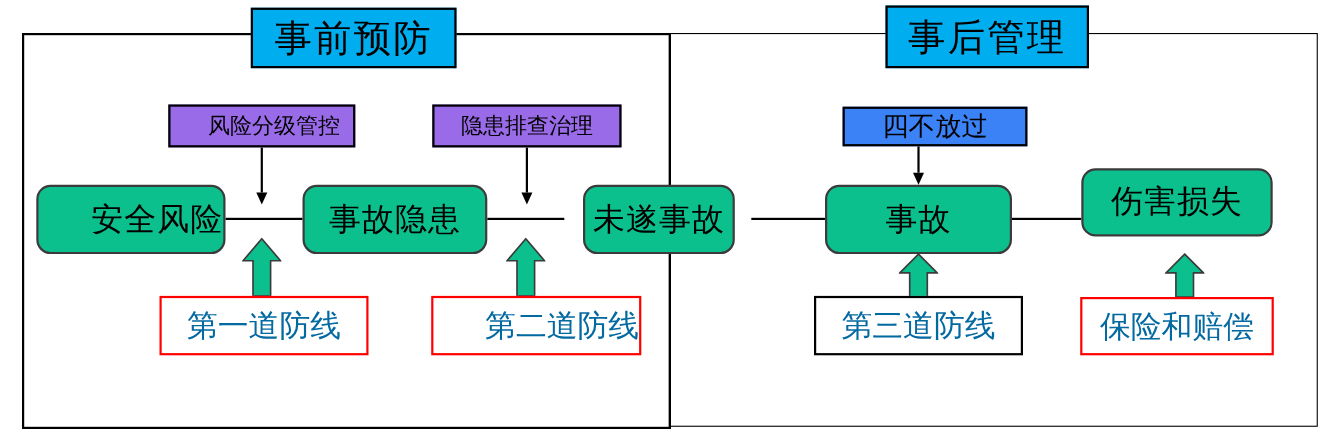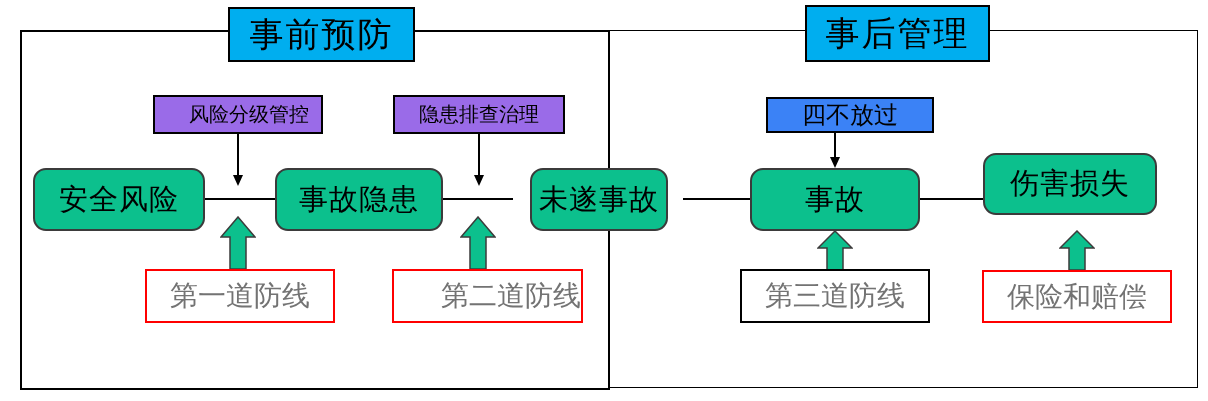--- a/index.html
+++ b/index.html
@@ -33,21 +33,21 @@
     display:flex;align-items:center;justify-content:center;
     font-size:24px;color:#000;z-index:4;margin-left:16px;
   }
   .greenlabel-fournos{left:750px;top:97px;width:168px;height:36px;}
   
   .stage{
     position:absolute;background:#0CC08D;border:2px solid #3b3b3b;border-radius:13px;
     box-sizing:border-box;display:flex;align-items:center;justify-content:center;
     font-size:29px;color:#000;z-index:3;top:168px;height:63px;letter-spacing:1px;
   }
-  .stage-risk{left:33px;width:172px;}
+  .stage-risk{left:33px;width:172px;justify-content:flex-end;}
   .stage-hazard{left:275px;width:168px;}
   .stage-nearmiss{left:513px;width:138px;margin-left:17px;}
   .stage-accident{left:750px;width:170px;}
   .stage-injury{left:983px;top:153px;width:174px;height:62px;}
   
   .hline{position:absolute;top:198px;height:2px;background:#000;z-index:1;}
   .hline-1{left:205px;width:70px;}
   .hline-2{left:443px;width:70px;}
   .hline-3{left:683px;width:67px;}
   .hline-4{left:920px;width:63px;}
@@ -66,26 +66,26 @@
   
   .uarr{position:absolute;z-index:2;}
   .uarr-1{left:220px;top:216px;}
   .uarr-2{left:460px;top:216px;}
   .uarr-3{left:817px;top:230px;}
   .uarr-4{left:1059px;top:230px;}
   
   .defense{
     position:absolute;top:269px;height:54px;background:#fff;border:2px solid #FF0000;
     box-sizing:border-box;display:flex;align-items:center;justify-content:center;
-    font-size:28px;color:#737373;z-index:4;
+    font-size:28px;color:#0369a1;z-index:4;
   }
   .defense-first{left:145px;width:190px;}
   .defense-second{left:392px;width:191px;padding-left:47px;}
   .defense-third{left:740px;width:190px;border-color:#000;}
-  .defense-insurance{left:982px;top:270px;width:190px;height:53px;}
+  .defense-insurance{left:982px;top:270px;width:176px;height:53px;}
 </style>
 </head>
 <body>
 
 <div class="canvas">
 
   <div class="panel panel-left"></div>
   <div class="panel panel-right"></div>
 
   <div class="phase phase-pre">

